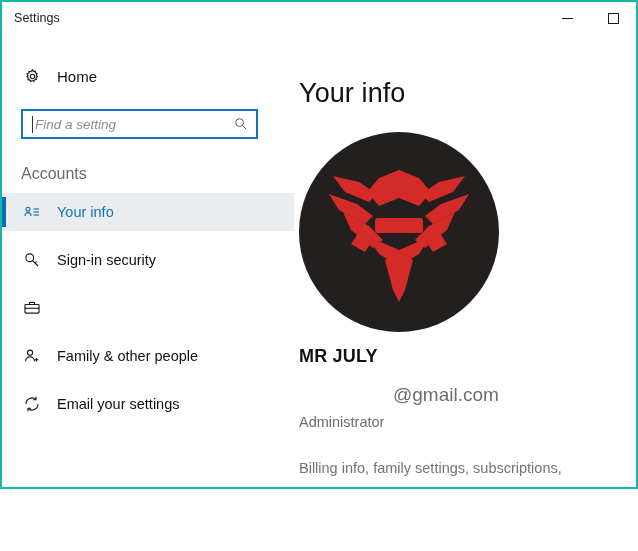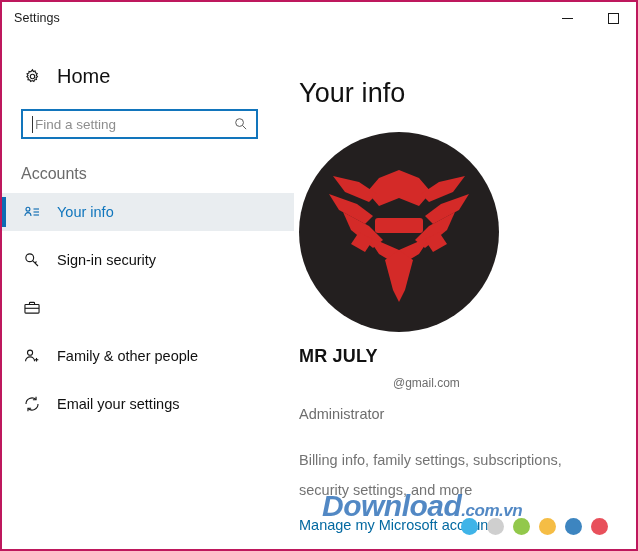--- a/index.html
+++ b/index.html
@@ -10,23 +10,23 @@
   body {
     width: 638px;
     height: 551px;
     font-family: "Liberation Sans", sans-serif;
     overflow: hidden;
   }
 
   #window {
     position: relative;
     width: 638px;
-    height: 551px;
+    height: 489px;
     box-sizing: border-box;
-    border: 2px solid #be185d;
+    border: 2px solid #14b8a6;
     background: #ffffff;
     overflow: hidden;
   }
 
   
   #titlebar {
     position: relative;
     height: 32px;
     background: #ffffff;
     display: flex;
@@ -88,21 +88,21 @@
   }
   #home-row .ico {
     width: 22px;
     display: flex;
     justify-content: center;
     align-items: center;
     color: #1a1a1a;
   }
   #home-label {
     margin-left: 14px;
-    font-size: 20px;
+    font-size: 15px;
     color: #111111;
   }
 
   #search-wrap {
     margin: 13px 0 0 19px;
     width: 237px;
     height: 30px;
     box-sizing: border-box;
     border: 2px solid #1275bc;
     background: #ffffff;
@@ -121,20 +121,21 @@
   #search-input {
     border: 0;
     outline: 0;
     background: transparent;
     font-family: "Liberation Sans", sans-serif;
     font-size: 13.5px;
     color: #111;
     padding-left: 12px;
     width: 190px;
     height: 26px;
+    font-style: italic;
   }
   #search-input::placeholder { color: #8d8d8d; opacity: 1; }
   #search-icon {
     position: absolute;
     right: 8px;
     top: 5px;
     color: #5d5d5d;
   }
 
   #section-label {
@@ -204,27 +205,27 @@
   #avatar svg { display: block; }
 
   #account-name {
     margin-top: 14px;
     font-size: 18px;
     font-weight: bold;
     color: #111111;
     letter-spacing: .2px;
   }
   #account-email {
-    margin-top: 9px;
+    margin-top: 17px;
     padding-left: 94px;
-    font-size: 12px;
+    font-size: 19px;
     color: #6d6d6d;
   }
   #account-role {
-    margin-top: 16px;
+    margin-top: 8px;
     font-size: 14.5px;
     color: #6d6d6d;
   }
 
   #billing-text {
     margin-top: 23px;
     width: 308px;
     font-size: 14.5px;
     line-height: 30px;
     color: #737373;

